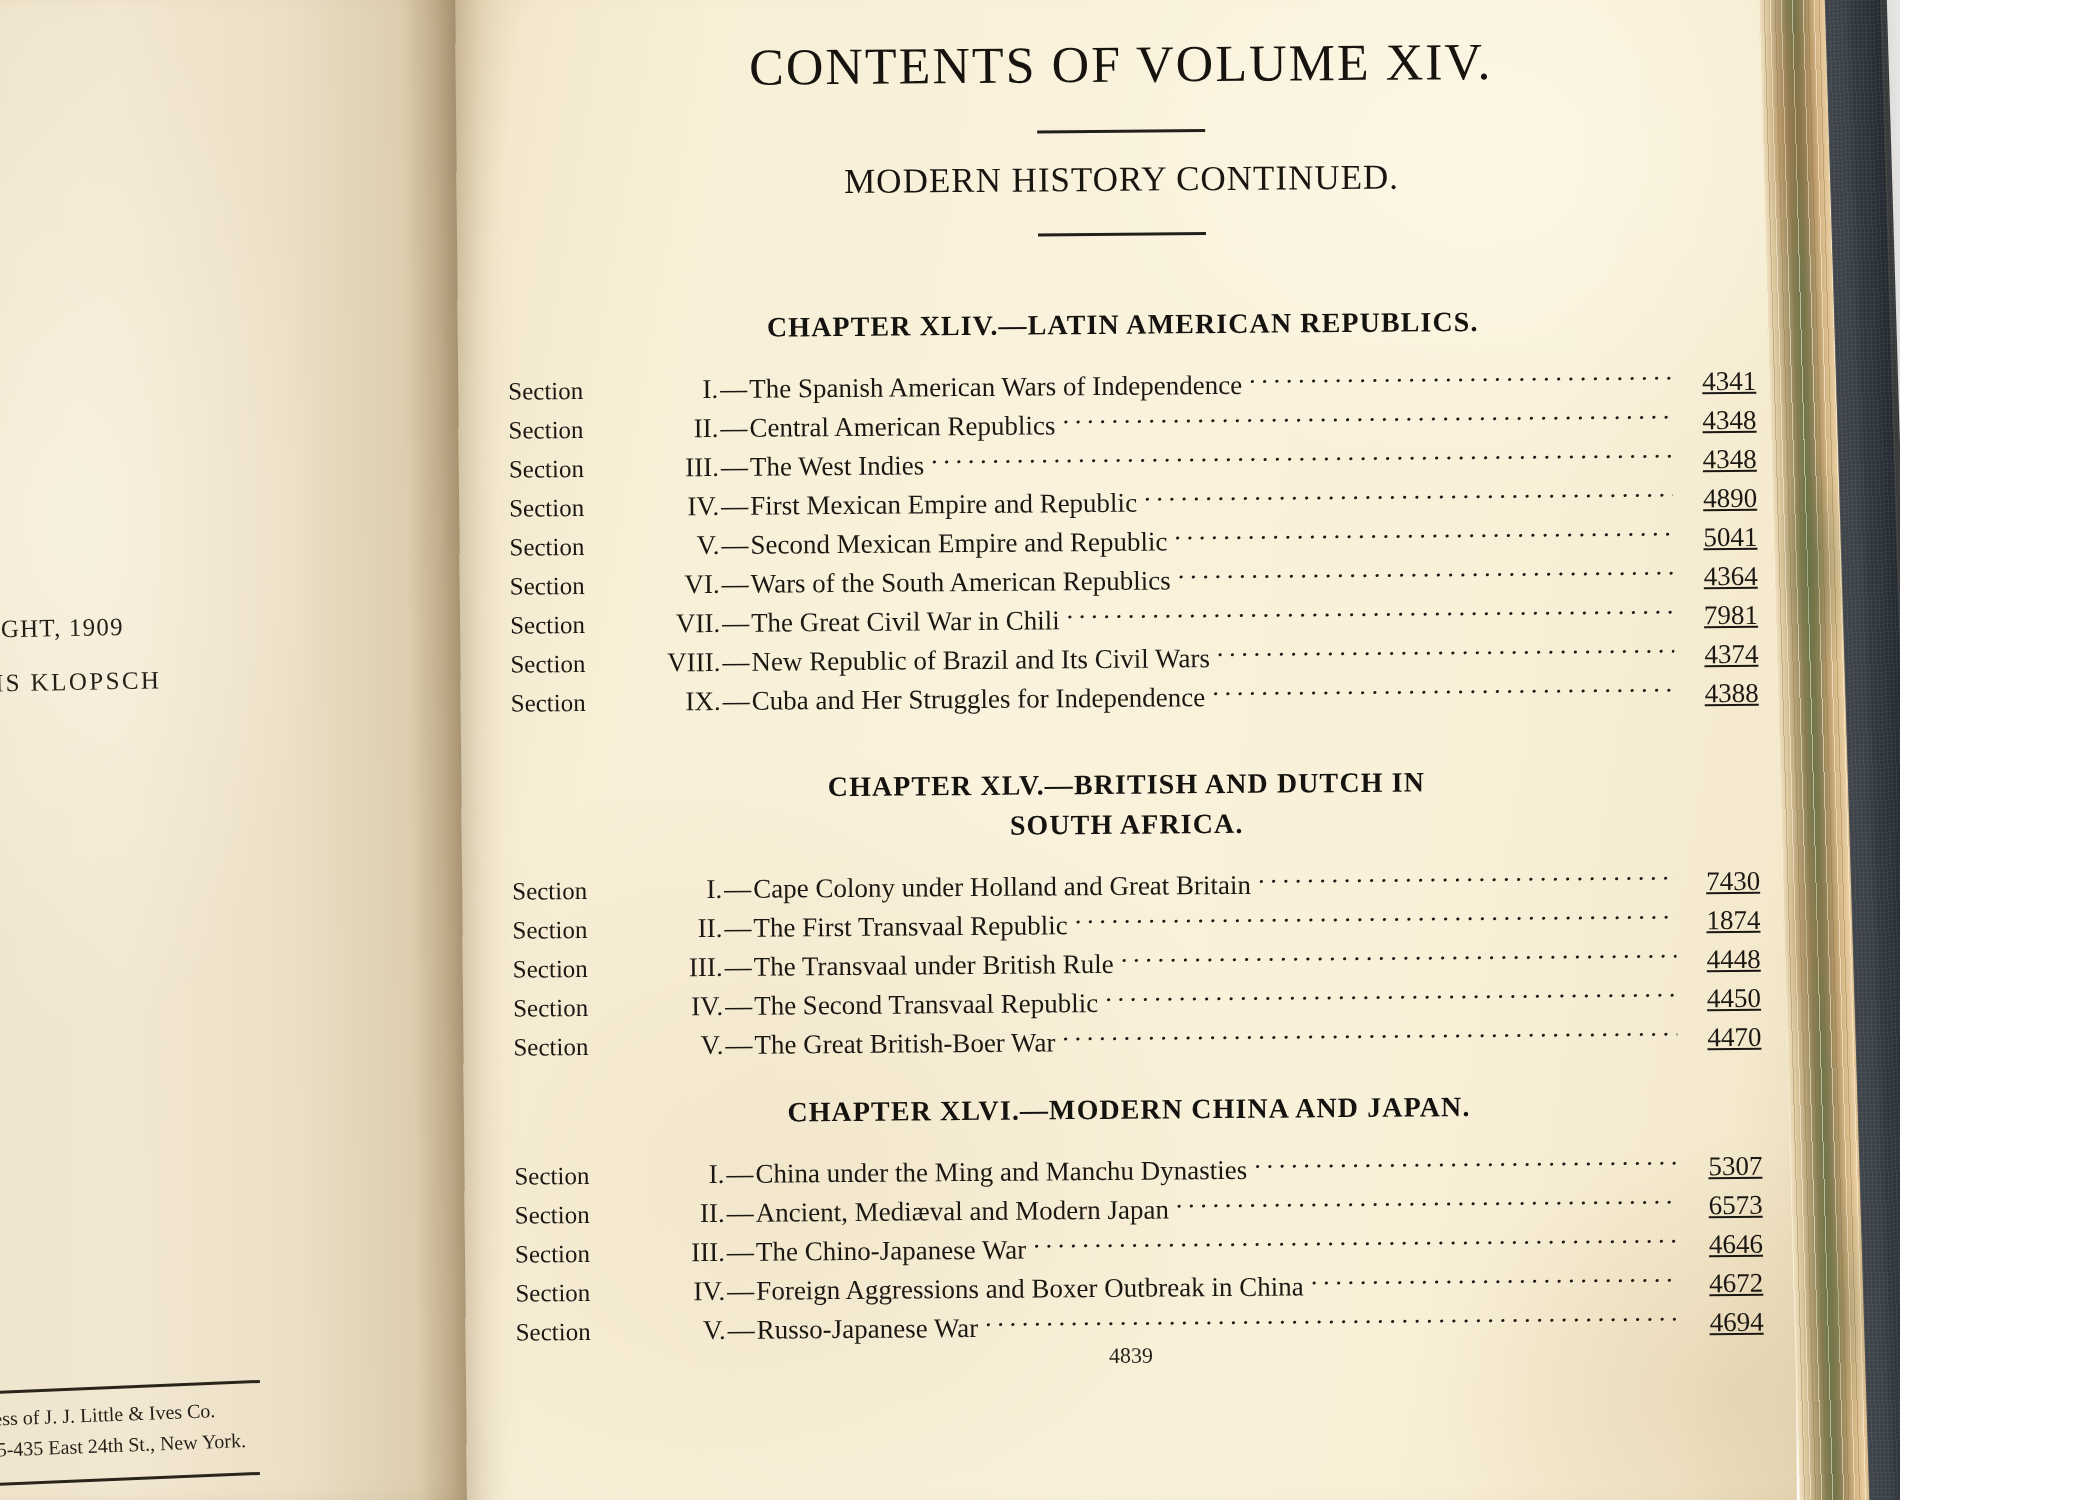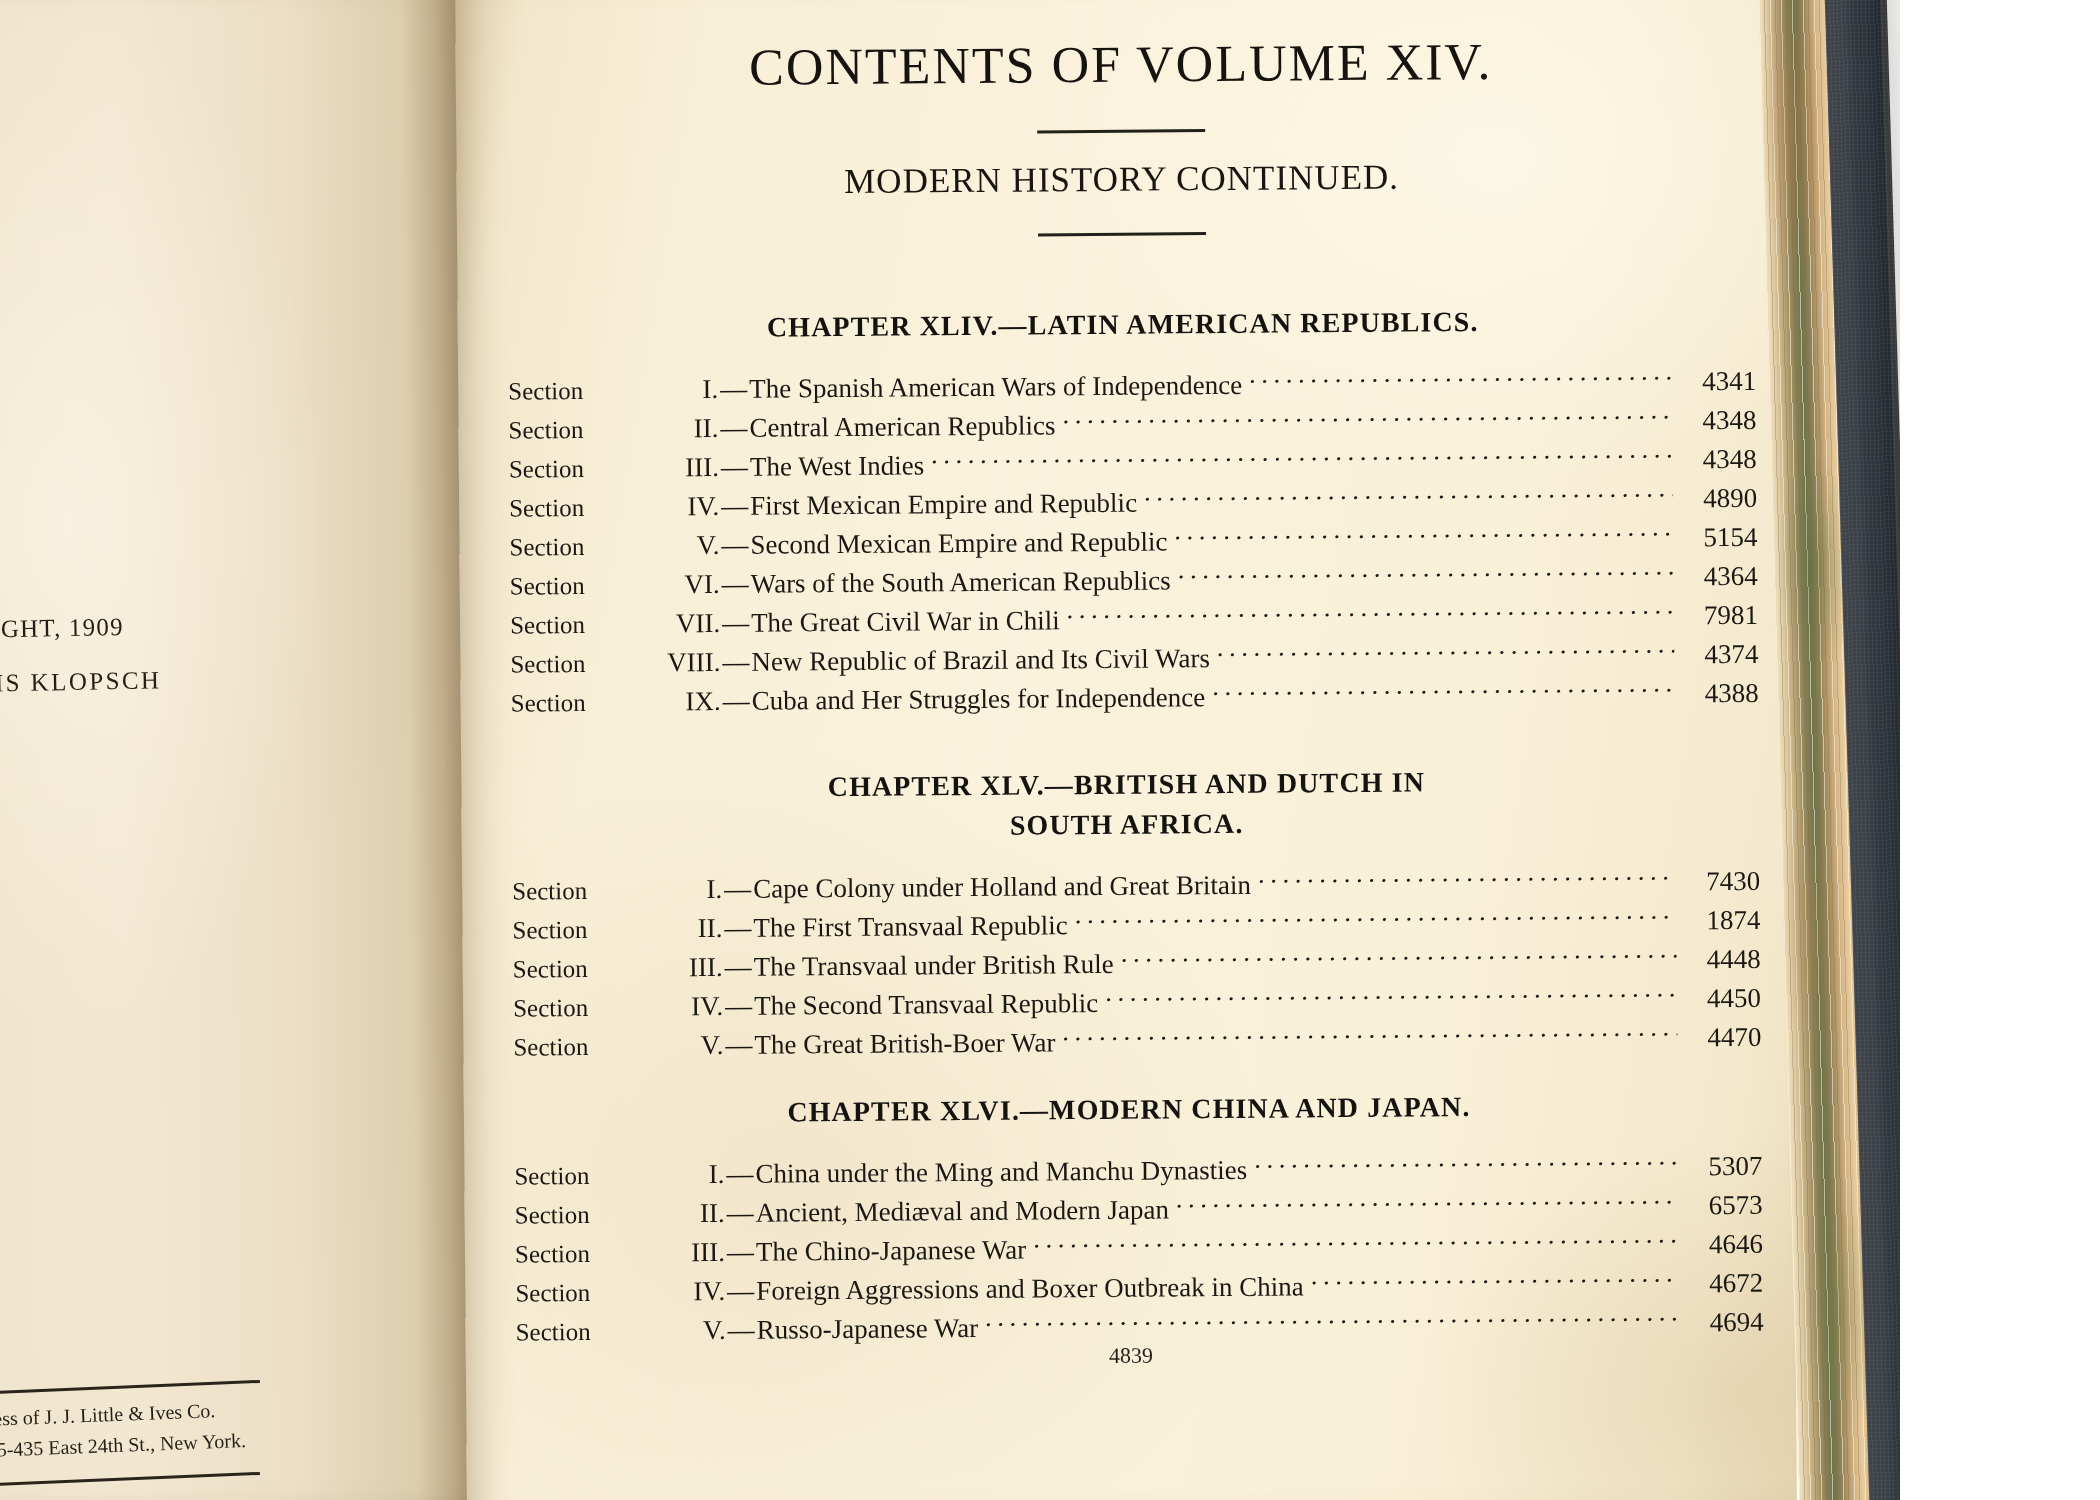--- a/index.html
+++ b/index.html
@@ -243,20 +243,21 @@
     white-space: nowrap;
     position: absolute;
     bottom: 0.04em;
     left: 0;
   }
   .sec-page {
     flex: 0 0 78px;
     width: 78px;
     text-align: right;
     font-size: 27px;
+    text-decoration: underline;
   }
 
   .folio {
     position: absolute;
     left: 0;
     top: 1368px;
     width: 1330px;
     text-align: center;
     font-size: 22px;
     font-family: "Liberation Serif", "DejaVu Serif", serif;
@@ -420,21 +421,21 @@
               <span class="sec-title">First Mexican Empire and Republic</span>
               <span class="dots"></span>
               <span class="sec-page">4890</span>
             </div>
             <div class="section-row">
               <span class="sec-label">Section</span>
               <span class="sec-num">V.</span>
               <span class="sec-dash">—</span>
               <span class="sec-title">Second Mexican Empire and Republic</span>
               <span class="dots"></span>
-              <span class="sec-page">5154</span>
+              <span class="sec-page">5041</span>
             </div>
             <div class="section-row">
               <span class="sec-label">Section</span>
               <span class="sec-num">VI.</span>
               <span class="sec-dash">—</span>
               <span class="sec-title">Wars of the South American Republics</span>
               <span class="dots"></span>
               <span class="sec-page">4364</span>
             </div>
             <div class="section-row">

